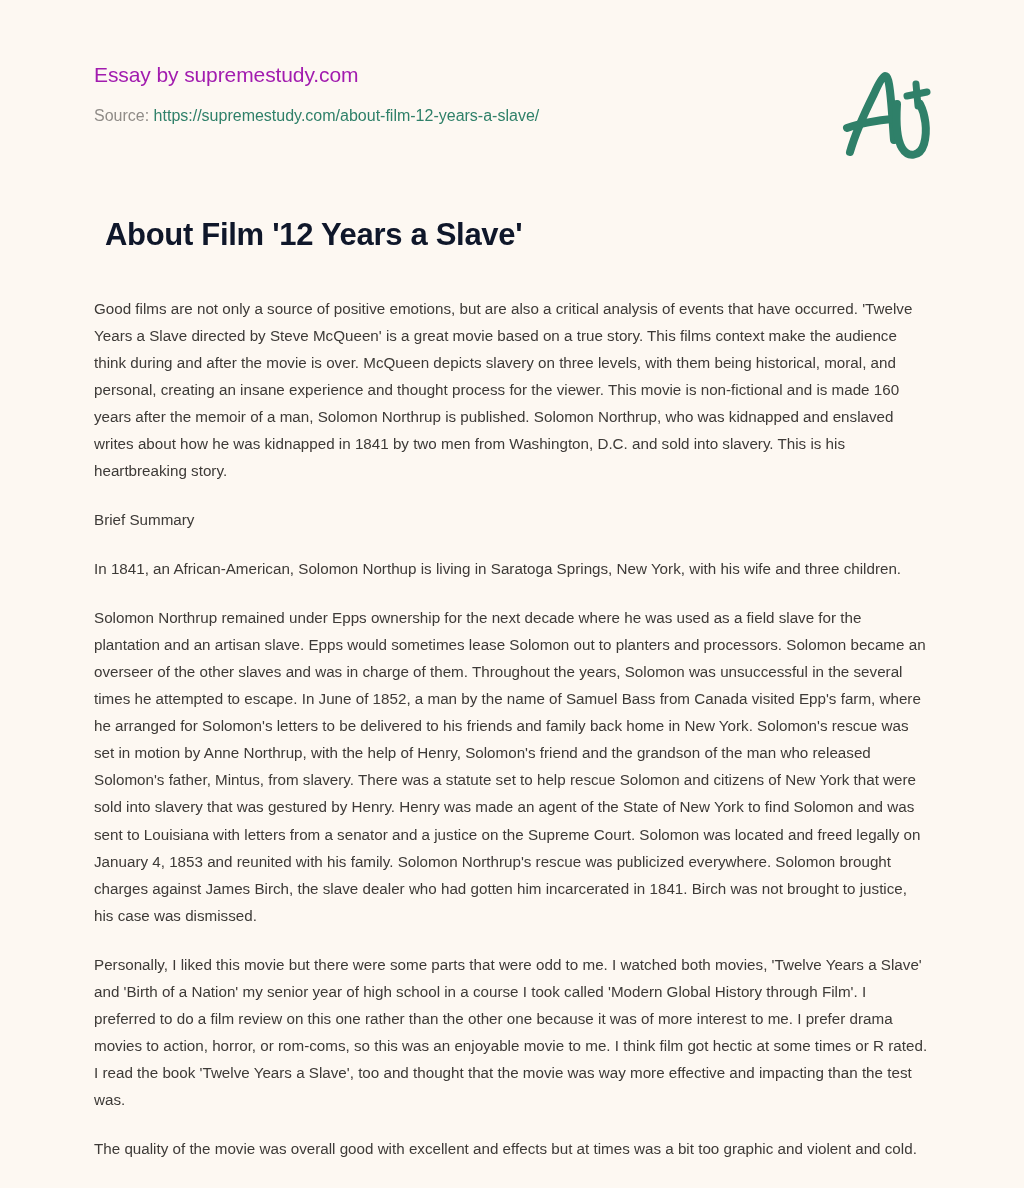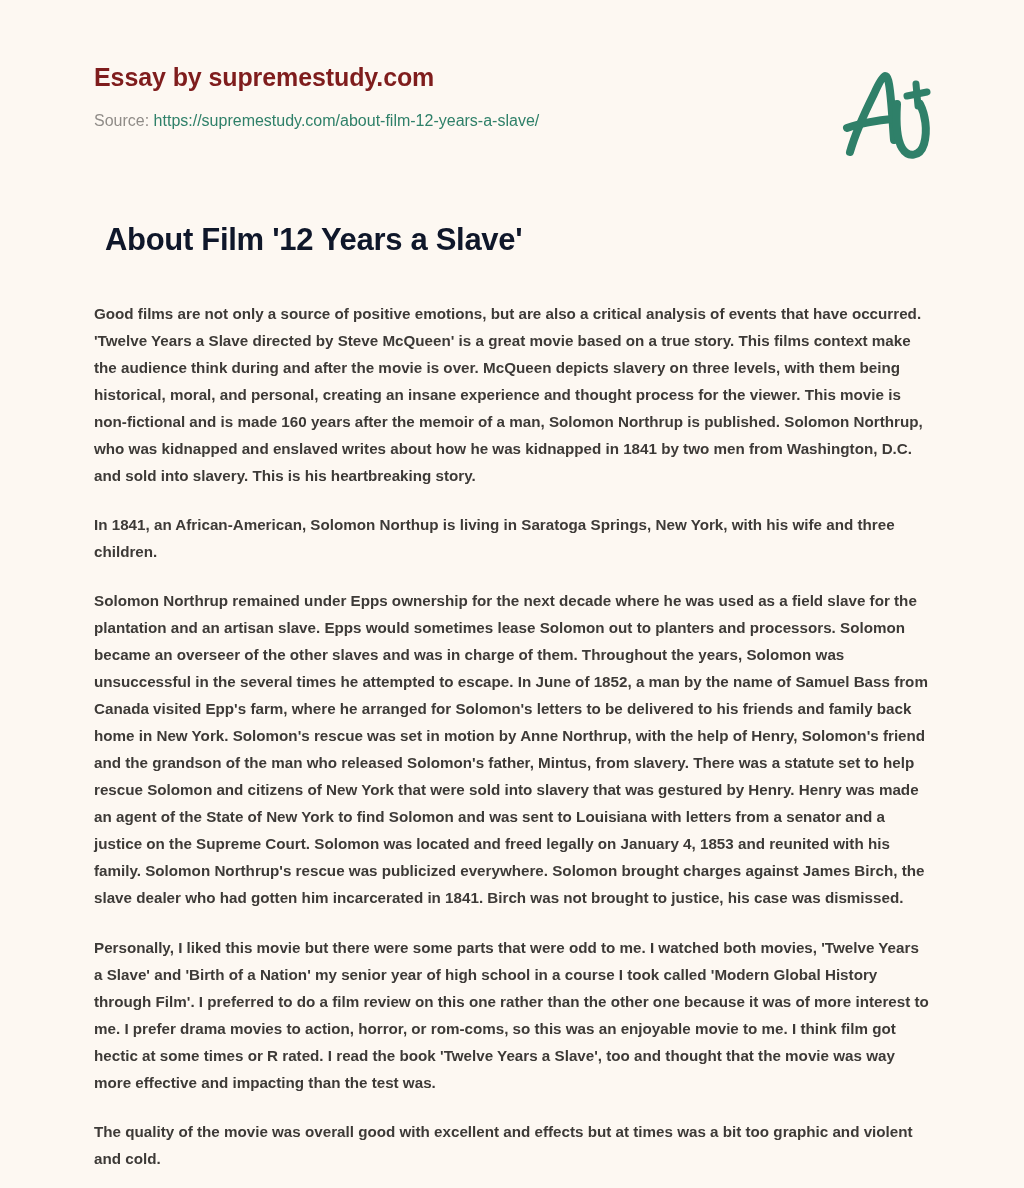--- a/index.html
+++ b/index.html
@@ -21,23 +21,23 @@
     box-sizing: border-box;
     padding: 0 94px;
   }
 
   
   .header {
     position: relative;
     padding-top: 62px;
   }
   .byline {
-    font-size: 25px;
-    font-weight: bold;
-    color: #7f1d1d;
+    font-size: 21px;
+    font-weight: normal;
+    color: #a21caf;
     letter-spacing: -0.1px;
     line-height: 1.2;
   }
   .source-line {
     margin-top: 19px;
     font-size: 16px;
     line-height: 1.3;
     white-space: nowrap;
   }
   .source-label {
@@ -77,21 +77,20 @@
   .article {
     padding-top: 29px;
     max-width: 842px;
   }
   .article p {
     margin: 0 0 22px 0;
     font-size: 15.2px;
     line-height: 1.78;
     color: #3d3a37;
     text-align: left;
-    font-weight: bold;
   }
   .article p:last-child {
     margin-bottom: 8px;
   }
 </style>
 </head>
 <body>
 
 <div class="page">
 
@@ -113,19 +112,20 @@
       <path d="M86 26 L88 48" stroke-width="7"></path>
 
       <path d="M67 46 C66 62 66 80 72 90 C78 100 90 99 94 86 C98 72 95 56 90 46" stroke-width="8"></path>
     </svg>
   </div>
 
   <h1 class="doc-title">About Film '12 Years a Slave'</h1>
 
   <div class="article">
     <p>Good films are not only a source of positive emotions, but are also a critical analysis of events that have occurred. 'Twelve Years a Slave directed by Steve McQueen' is a great movie based on a true story. This films context make the audience think during and after the movie is over. McQueen depicts slavery on three levels, with them being historical, moral, and personal, creating an insane experience and thought process for the viewer. This movie is non-fictional and is made 160 years after the memoir of a man, Solomon Northrup is published. Solomon Northrup, who was kidnapped and enslaved writes about how he was kidnapped in 1841 by two men from Washington, D.C. and sold into slavery. This is his heartbreaking story.</p>
+    <p>Brief Summary</p>
     <p>In 1841, an African-American, Solomon Northup is living in Saratoga Springs, New York, with his wife and three children.</p>
     <p>Solomon Northrup remained under Epps ownership for the next decade where he was used as a field slave for the plantation and an artisan slave. Epps would sometimes lease Solomon out to planters and processors. Solomon became an overseer of the other slaves and was in charge of them. Throughout the years, Solomon was unsuccessful in the several times he attempted to escape. In June of 1852, a man by the name of Samuel Bass from Canada visited Epp's farm, where he arranged for Solomon's letters to be delivered to his friends and family back home in New York. Solomon's rescue was set in motion by Anne Northrup, with the help of Henry, Solomon's friend and the grandson of the man who released Solomon's father, Mintus, from slavery. There was a statute set to help rescue Solomon and citizens of New York that were sold into slavery that was gestured by Henry. Henry was made an agent of the State of New York to find Solomon and was sent to Louisiana with letters from a senator and a justice on the Supreme Court. Solomon was located and freed legally on January 4, 1853 and reunited with his family. Solomon Northrup's rescue was publicized everywhere. Solomon brought charges against James Birch, the slave dealer who had gotten him incarcerated in 1841. Birch was not brought to justice, his case was dismissed.</p>
     <p>Personally, I liked this movie but there were some parts that were odd to me. I watched both movies, 'Twelve Years a Slave' and 'Birth of a Nation' my senior year of high school in a course I took called 'Modern Global History through Film'. I preferred to do a film review on this one rather than the other one because it was of more interest to me. I prefer drama movies to action, horror, or rom-coms, so this was an enjoyable movie to me. I think film got hectic at some times or R rated. I read the book 'Twelve Years a Slave', too and thought that the movie was way more effective and impacting than the test was.</p>
     <p>The quality of the movie was overall good with excellent and effects but at times was a bit too graphic and violent and cold.</p>
   </div>
 
 </div>
 
 </body></html>

